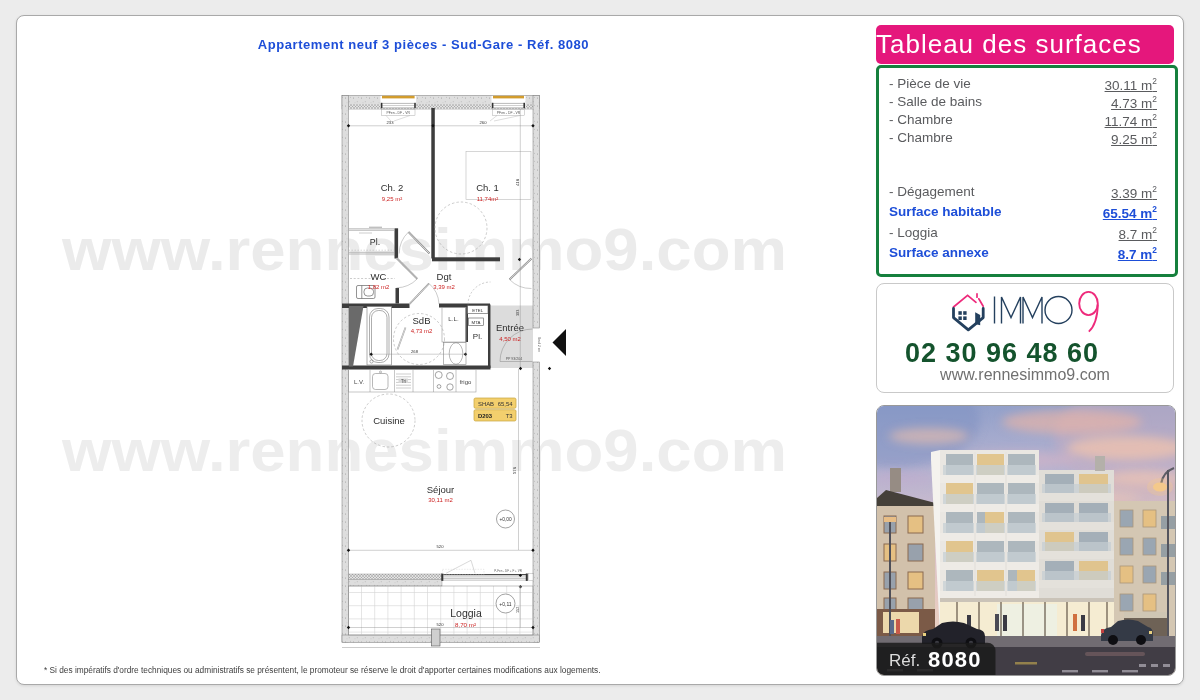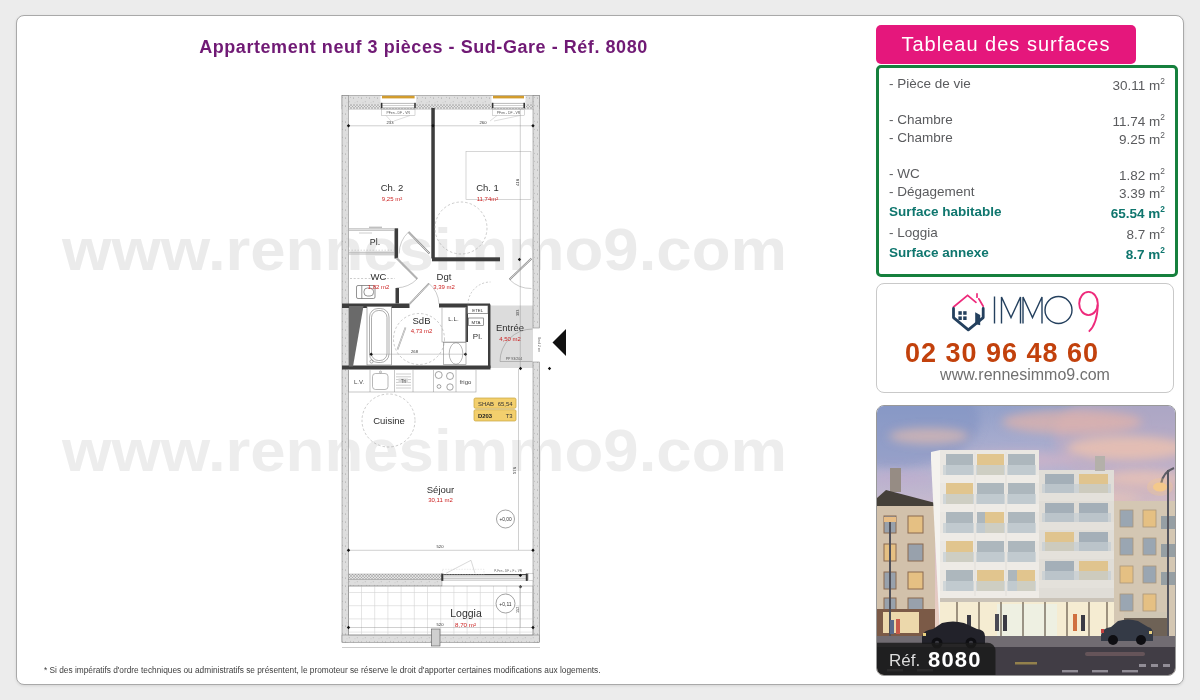--- a/index.html
+++ b/index.html
@@ -1,27 +1,27 @@
 <!DOCTYPE html>
 <html><head>
 <meta charset="utf-8">
 <style>
   html,body{margin:0;padding:0;}
   body{width:1200px;height:700px;background:#ececec;font-family:"Liberation Sans",sans-serif;position:relative;overflow:hidden;}
   .panel{position:absolute;left:16px;top:15px;width:1166px;height:668px;background:#fff;border:1px solid #a9a9a9;border-radius:8px;box-shadow:0 1px 3px rgba(0,0,0,.10);}
-  .title{position:absolute;left:0;top:37px;width:847px;text-align:center;color:#701a75;font-weight:bold;font-size:18px;letter-spacing:.55px;}
+  .title{position:absolute;left:0;top:37px;width:847px;text-align:center;color:#1d4ed8;font-weight:bold;font-size:13px;letter-spacing:.55px;}
   .foot{position:absolute;left:44px;top:664.5px;font-size:8.3px;color:#3d3d3d;}
-  .tbh{position:absolute;left:876px;top:25px;width:260px;height:39px;background:#e5177c;border-radius:5px;color:#fff;text-align:center;line-height:39px;font-size:20px;letter-spacing:1px;}
+  .tbh{position:absolute;left:876px;top:25px;width:298px;height:39px;background:#e5177c;border-radius:5px;color:#fff;text-align:left;line-height:39px;font-size:26px;letter-spacing:1px;}
   .tbl{position:absolute;left:876px;top:65px;width:296px;height:206px;background:#fff;border:3px solid #15803d;border-radius:5px;font-size:13.5px;color:#5a5b5e;}
   .tbl .rw{position:absolute;left:10px;right:10px;height:18px;}
-  .tbl .rw .v{position:absolute;right:0;top:0;}
-  .tbl .b{font-weight:bold;color:#0f766e;}
+  .tbl .rw .v{position:absolute;right:8px;top:0;text-decoration:underline;}
+  .tbl .b{font-weight:bold;color:#1d4ed8;}
   sup{font-size:62%;}
   .immo{position:absolute;left:876px;top:283px;width:296px;height:108px;background:#fff;border:1px solid #c9c9c9;border-radius:8px;}
-  .phone{position:absolute;left:876px;top:338px;width:252px;text-align:center;color:#c2410c;font-weight:bold;font-size:27px;letter-spacing:1px;}
+  .phone{position:absolute;left:876px;top:338px;width:252px;text-align:center;color:#14532d;font-weight:bold;font-size:27px;letter-spacing:1px;}
   .url{position:absolute;left:876px;top:366px;width:298px;text-align:center;color:#707070;font-size:16px;}
   .photo{position:absolute;left:876px;top:405px;width:298px;height:269px;border-radius:8px;overflow:hidden;border:1px solid #999;}
 </style>
 </head>
 <body>
 
 <div class="panel"></div>
 
 <div class="title">Appartement neuf 3 pièces - Sud-Gare - Réf. 8080</div>
 
@@ -350,23 +350,23 @@
 <rect x="431.5" y="629" width="8.5" height="17" fill="#cfcfcf" stroke="#555" stroke-width="0.6"></rect>
 
 <line x1="342" y1="647.5" x2="540" y2="647.5" stroke="#999" stroke-width="0.5"></line>
 </g>
 </svg>
 
 <div class="tbh">Tableau des surfaces</div>
 
 <div class="tbl">
   <div class="rw" style="top:8px">- Pièce de vie<span class="v">30.11 m<sup>2</sup></span></div>
+  <div class="rw" style="top:26px">- Salle de bains<span class="v">4.73 m<sup>2</sup></span></div>
   <div class="rw" style="top:44px">- Chambre<span class="v">11.74 m<sup>2</sup></span></div>
   <div class="rw" style="top:62px">- Chambre<span class="v">9.25 m<sup>2</sup></span></div>
-  <div class="rw" style="top:98px">- WC<span class="v">1.82 m<sup>2</sup></span></div>
   <div class="rw" style="top:116px">- Dégagement<span class="v">3.39 m<sup>2</sup></span></div>
   <div class="rw b" style="top:136px">Surface habitable<span class="v">65.54 m<sup>2</sup></span></div>
   <div class="rw" style="top:157px">- Loggia<span class="v">8.7 m<sup>2</sup></span></div>
   <div class="rw b" style="top:177px">Surface annexe<span class="v">8.7 m<sup>2</sup></span></div>
 </div>
 
 <div class="immo"></div>
 
 <svg style="position:absolute;left:945px;top:285px" width="160" height="50" viewBox="945 285 160 50">
 

